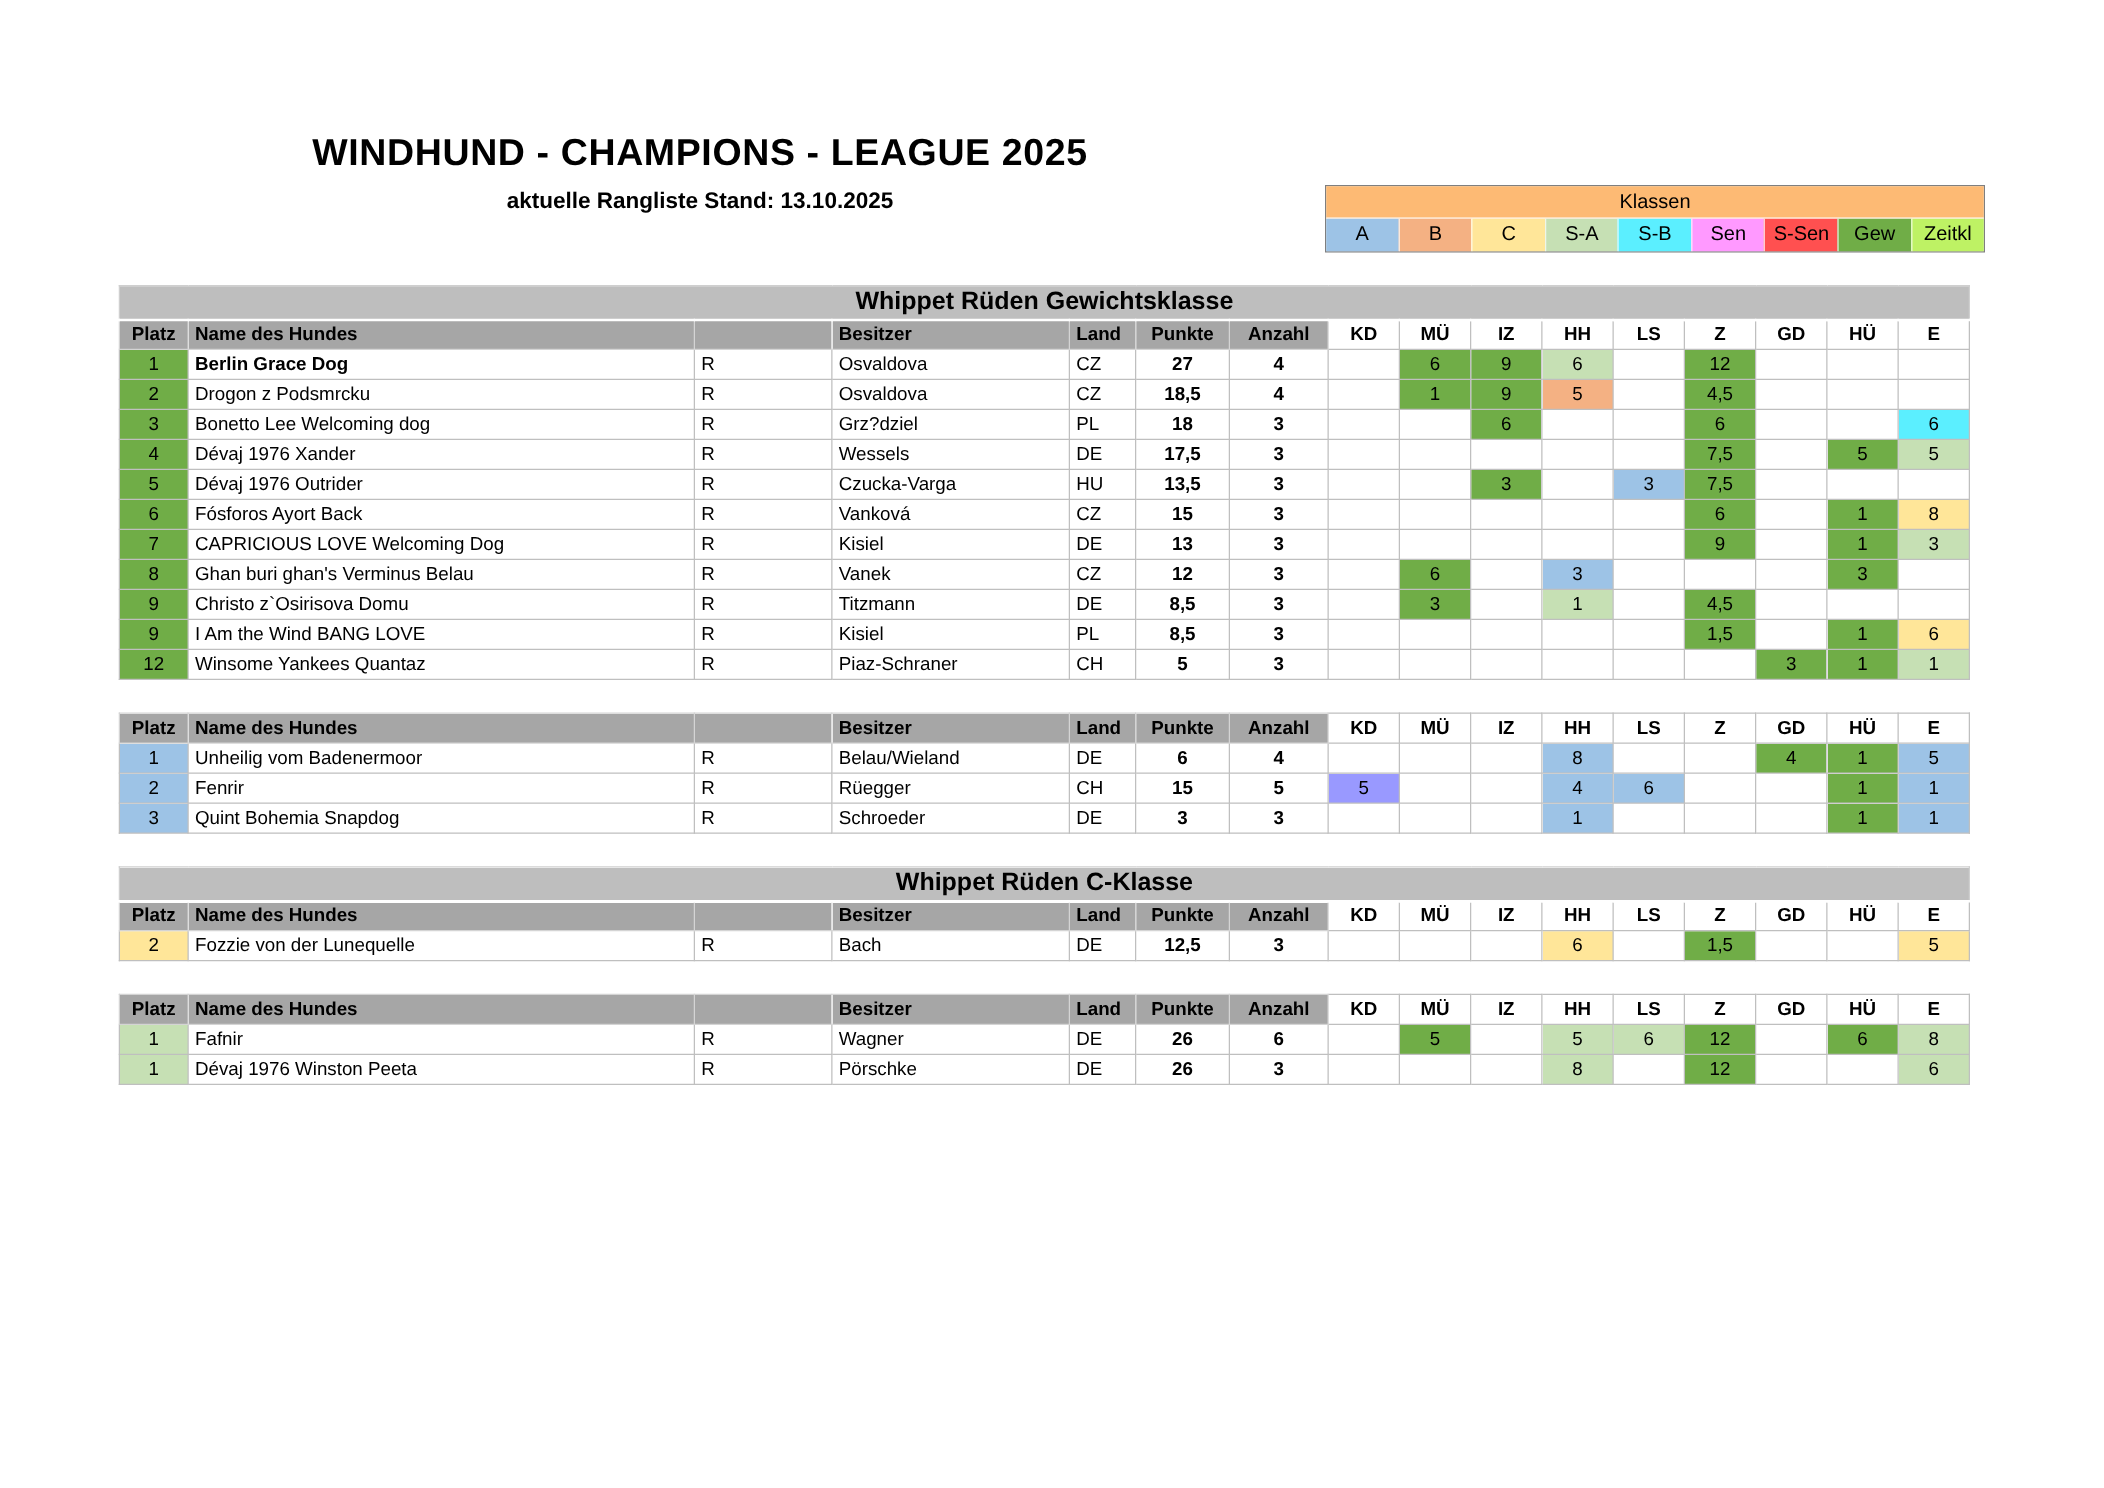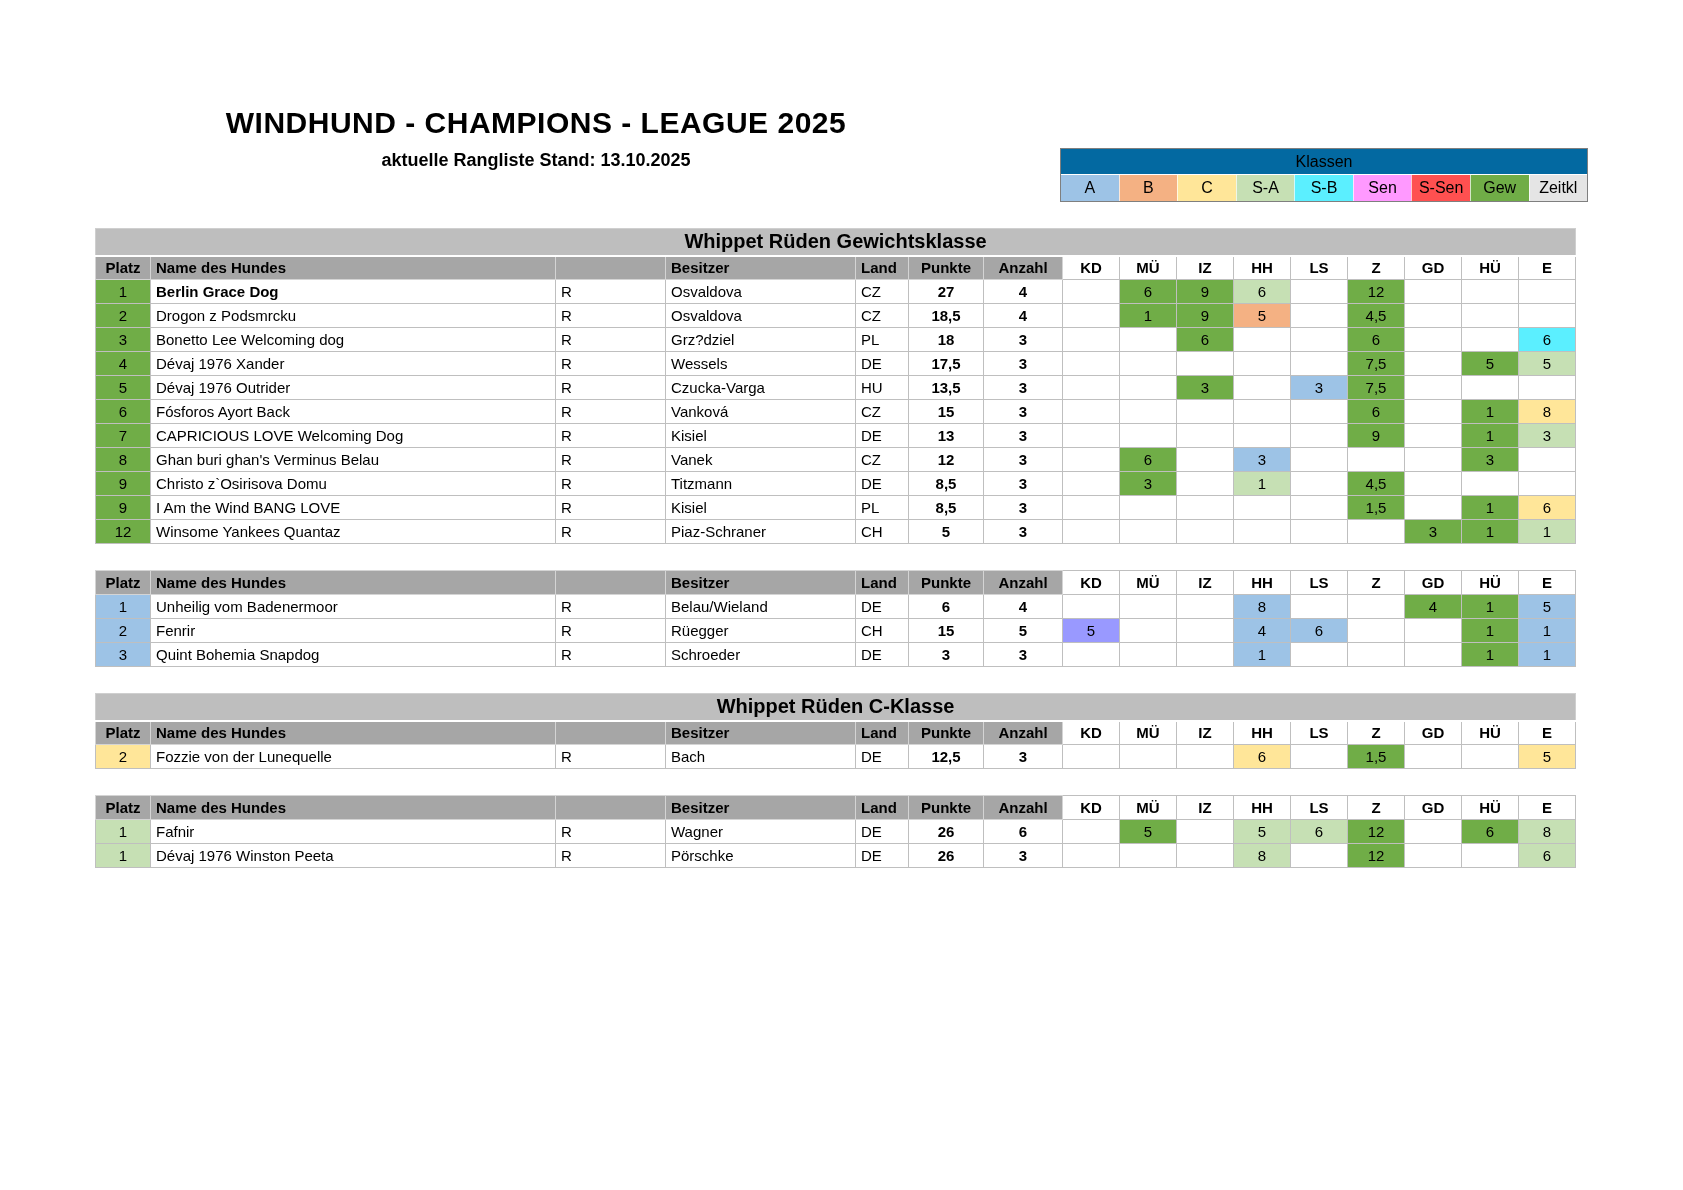--- a/index.html
+++ b/index.html
@@ -1,27 +1,27 @@
 <!DOCTYPE html>
 <html><head>
 <meta charset="utf-8">
 <style>
   html,body{margin:0;padding:0;}
   body{
     width:1683px;height:1190px;background:#ffffff;
     font-family:"Liberation Sans", sans-serif;color:#000;
     position:relative;overflow:hidden;
   }
-  .title-block{position:absolute;left:216px;top:106px;width:640px;text-align:center;}
+  .title-block{position:absolute;left:240px;top:106px;width:640px;text-align:center;}
   .main-title{font-size:30px;font-weight:bold;margin:0;letter-spacing:0.5px;}
   .subtitle{font-size:18px;font-weight:bold;margin-top:10px;}
 
   
   .legend{position:absolute;left:1060px;top:148px;width:528px;border:1px solid #7f7f7f;box-sizing:border-box;}
-  .legend-title{height:25px;line-height:25px;background:#0369a1;text-align:center;font-size:16px;border-bottom:1px solid #ffffff;}
+  .legend-title{height:25px;line-height:25px;background:#fdba74;text-align:center;font-size:16px;border-bottom:1px solid #ffffff;}
   .legend-cells{display:flex;height:26px;}
   .legend-cell{flex:1;line-height:26px;text-align:center;font-size:16px;border-left:1px solid rgba(255,255,255,0.7);}
   .legend-cell:first-child{border-left:none;}
 
   
   .tables{position:absolute;left:95px;top:228px;}
   table{border-collapse:collapse;table-layout:fixed;width:1480px;margin:0 0 26px 0;border:1px solid #9a9a9a;}
   td{border:1px solid #bfbfbf;height:24px;font-size:15px;padding:0 5px;white-space:nowrap;overflow:hidden;box-sizing:border-box;background:#fff;}
   .tbl-title{background:#bebebe;font-size:20px;font-weight:bold;text-align:center;height:27px;border:1px solid #cfcfcf;border-bottom:2px solid #ffffff;}
   .gray-hdr{background:#a6a6a6;font-weight:bold;border:1px solid #d4d4d4;}
@@ -45,21 +45,21 @@
   <div class="legend-title">Klassen</div>
   <div class="legend-cells">
       <div class="legend-cell" style="background: rgb(157, 195, 230);">A</div>
       <div class="legend-cell" style="background: rgb(244, 177, 131);">B</div>
       <div class="legend-cell" style="background: rgb(255, 230, 153);">C</div>
       <div class="legend-cell" style="background: rgb(198, 224, 180);">S-A</div>
       <div class="legend-cell" style="background: rgb(91, 239, 255);">S-B</div>
       <div class="legend-cell" style="background: rgb(255, 153, 255);">Sen</div>
       <div class="legend-cell" style="background: rgb(255, 80, 80);">S-Sen</div>
       <div class="legend-cell" style="background: rgb(112, 173, 71);">Gew</div>
-      <div class="legend-cell" style="background: #e5e5e5;">Zeitkl</div>
+      <div class="legend-cell" style="background: #bef264;">Zeitkl</div>
     </div>
 </div>
 
 <div class="tables">
     <table>
       <colgroup>
         <col style="width: 55px;">
         <col style="width: 405px;">
         <col style="width: 110px;">
         <col style="width: 190px;">

